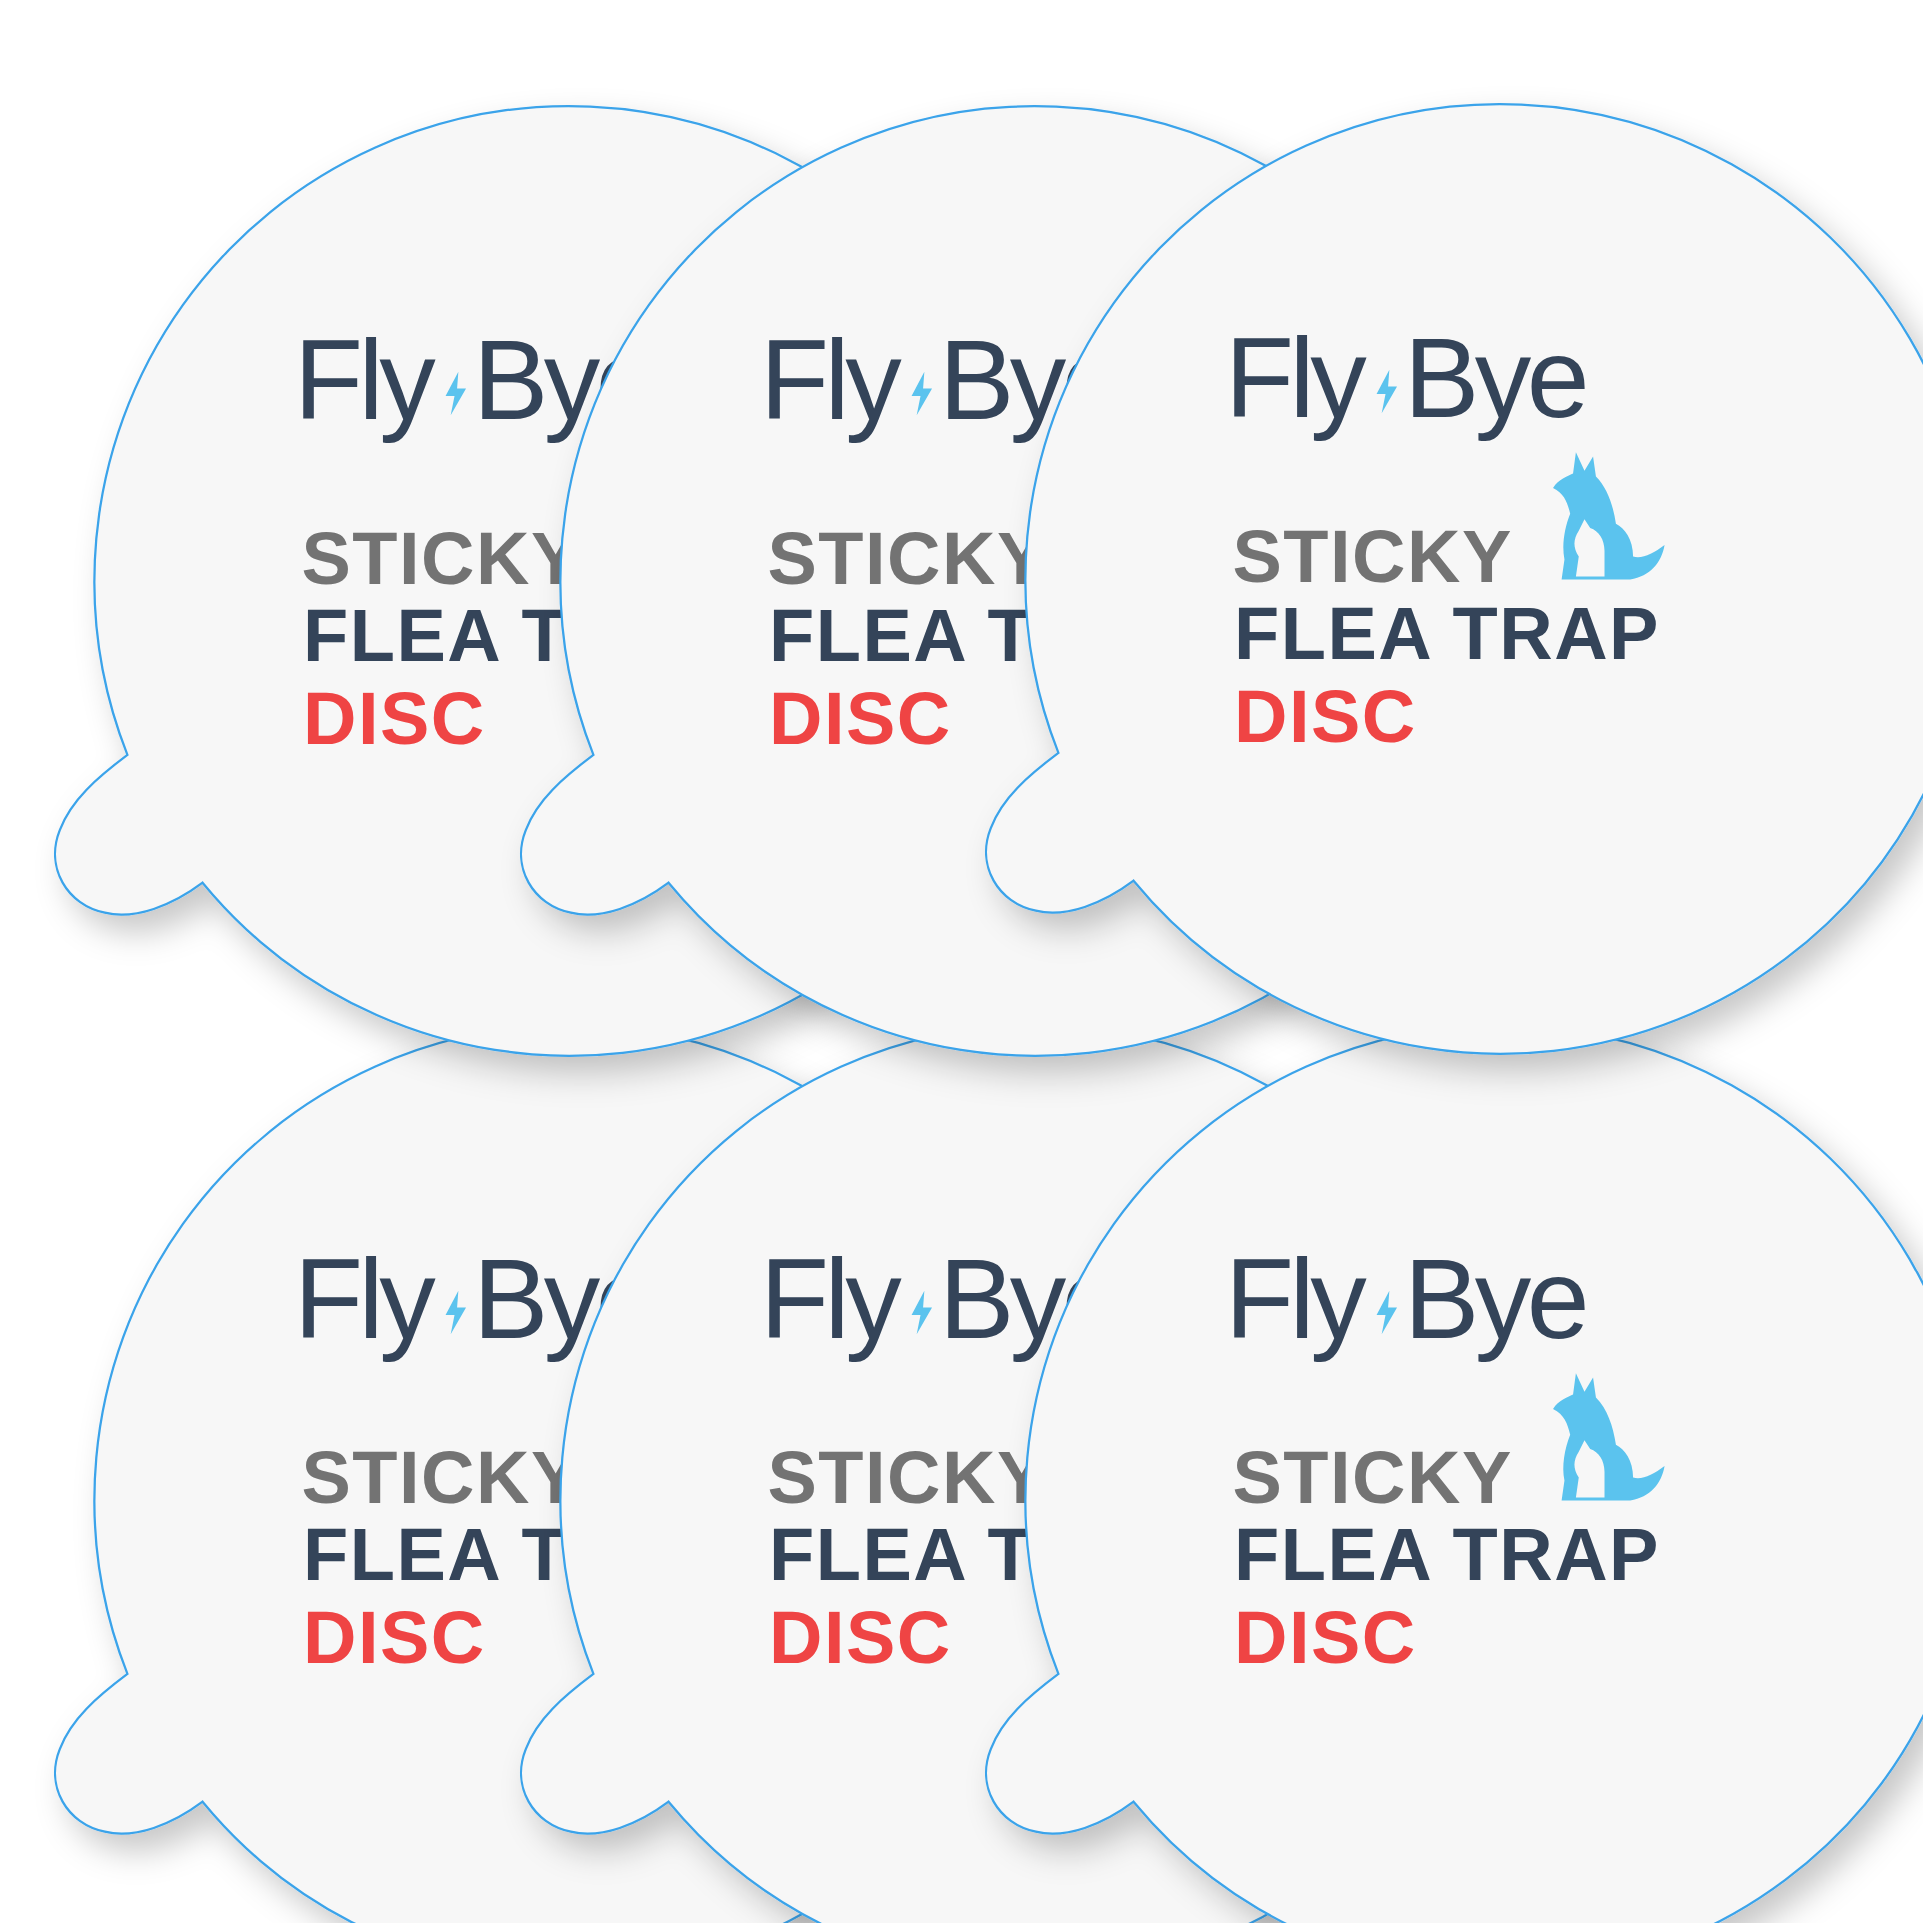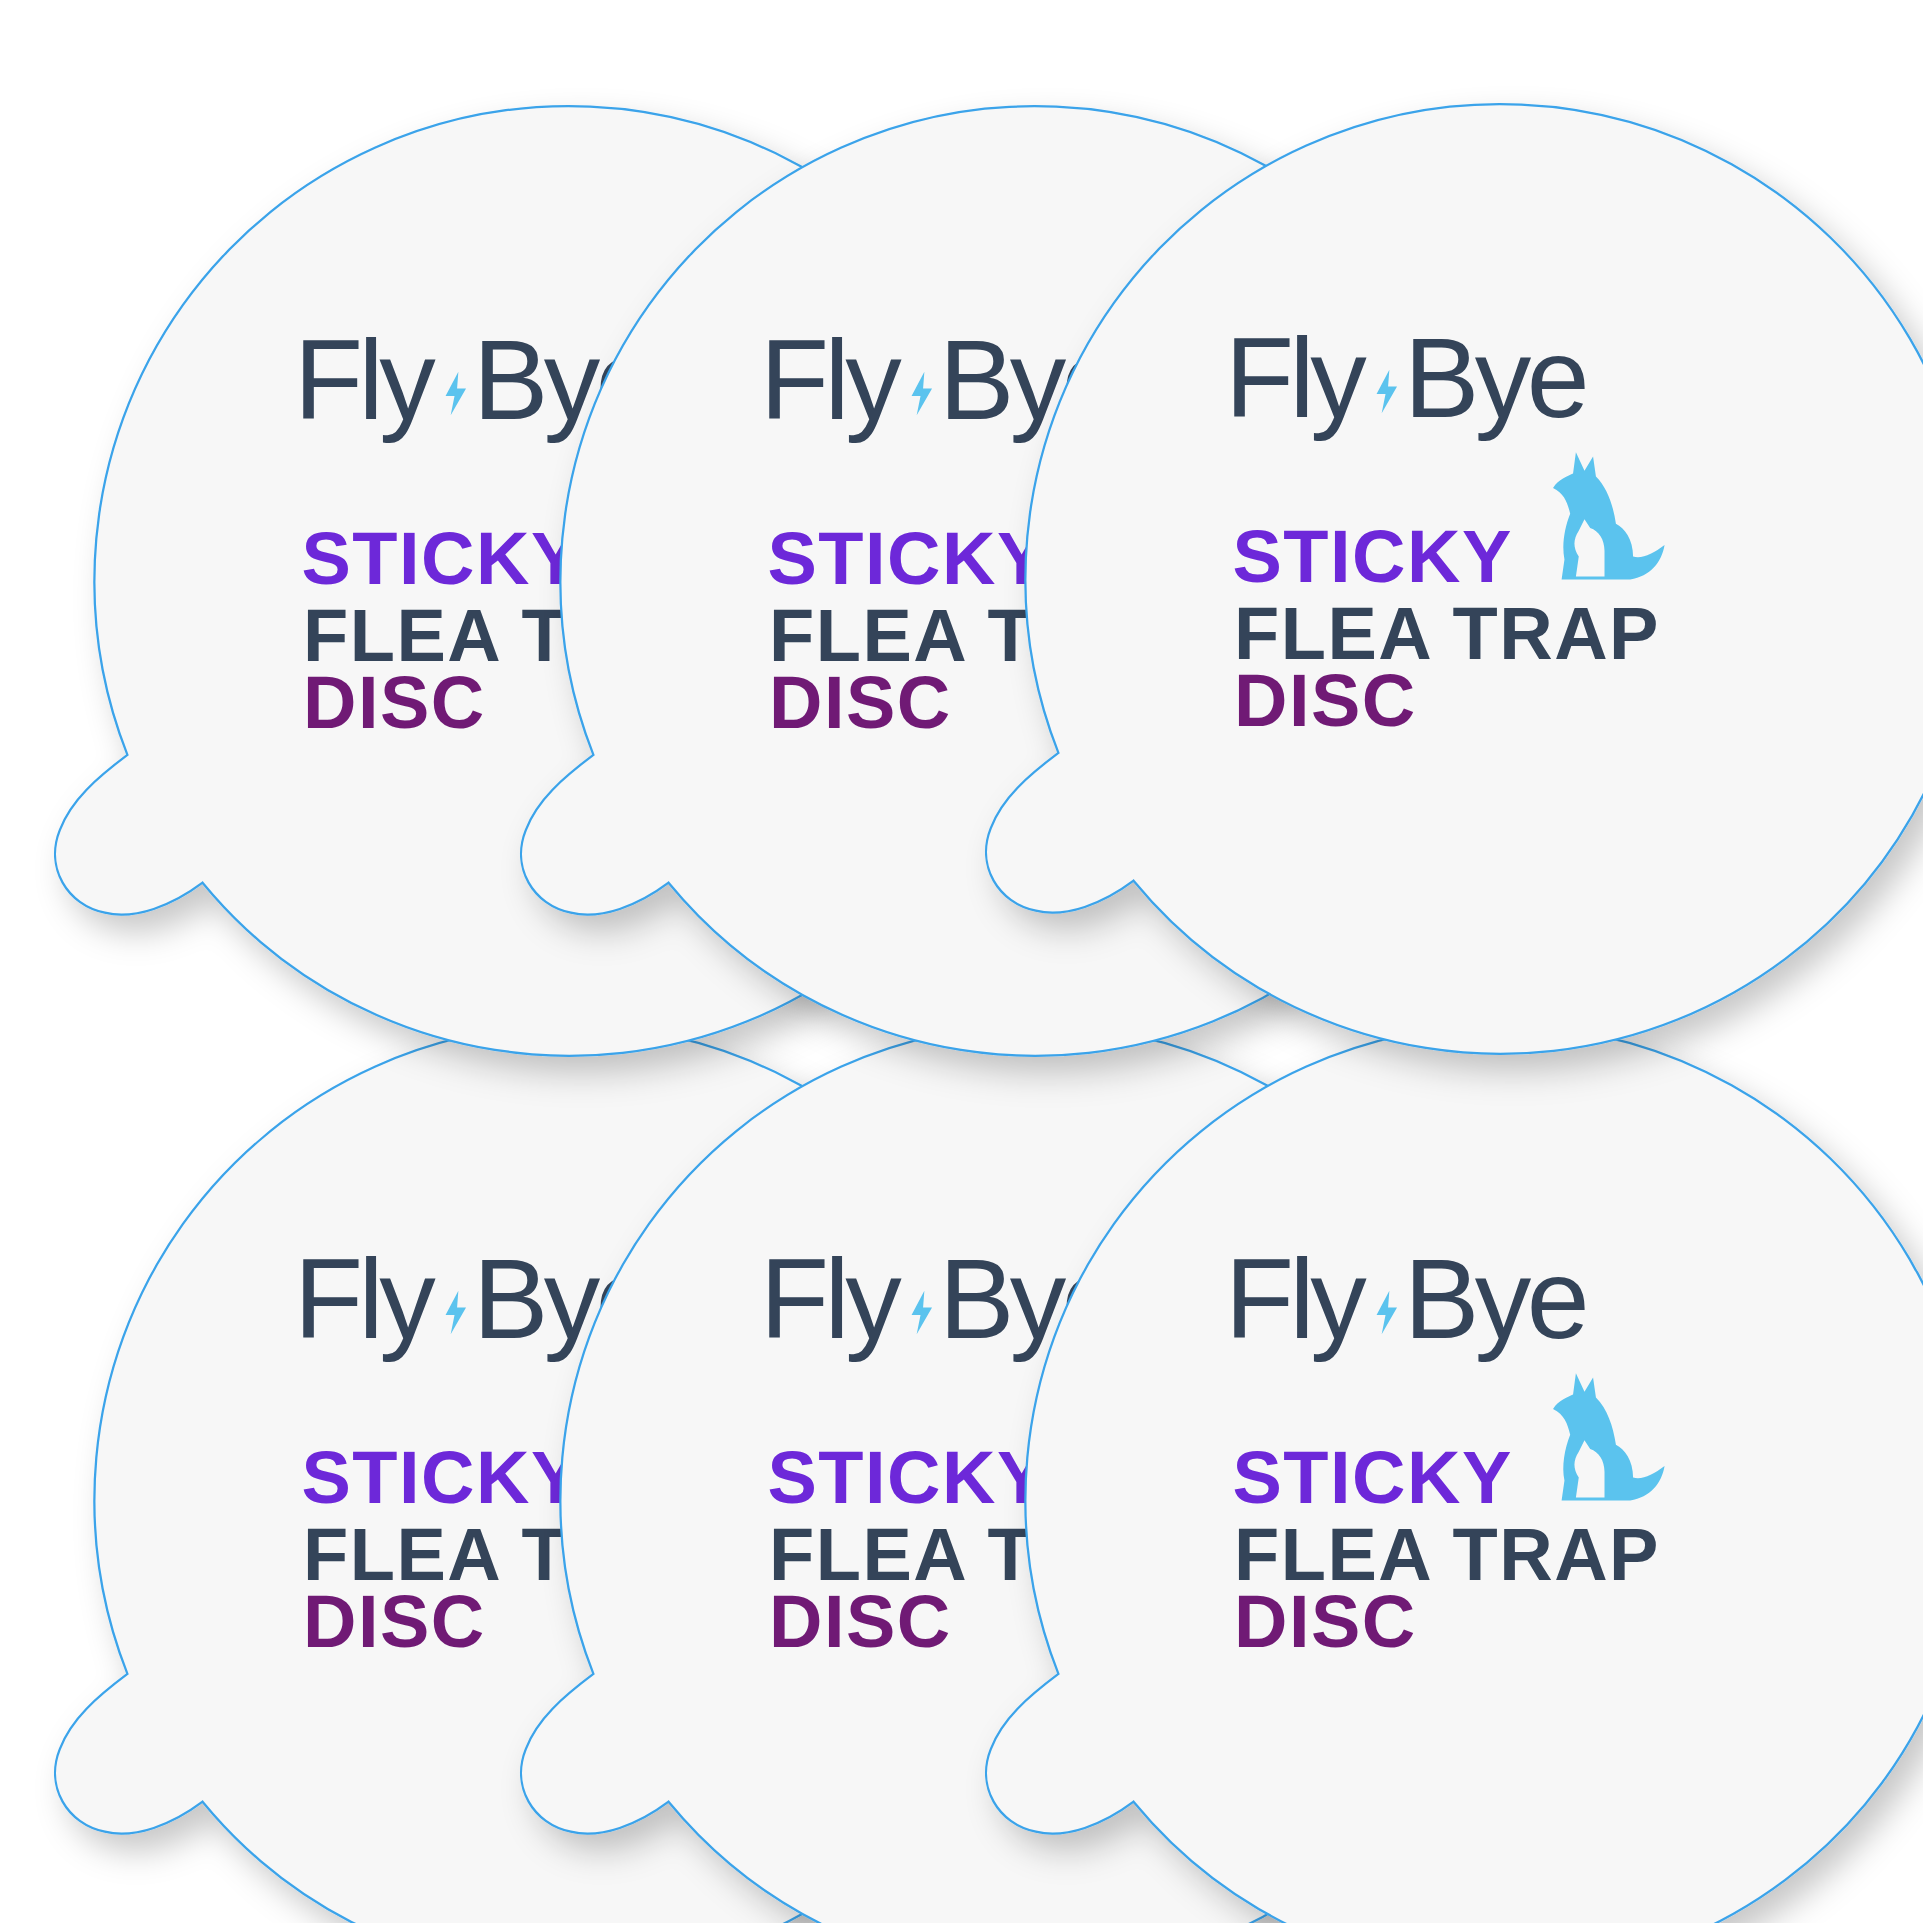--- a/index.html
+++ b/index.html
@@ -3,23 +3,23 @@
 <meta charset="utf-8">
 <style>
   html, body { margin:0; padding:0; }
   body { width:1924px; height:1924px; background:#ffffff; position:relative; overflow:hidden; font-family:"Liberation Sans", sans-serif; }
   .disc { position:absolute; width:950px; height:950px; }
   .disc svg.shape { position:absolute; left:-120px; top:0; width:1070px; height:977px; overflow:visible; }
   .content { position:absolute; left:272px; top:271px; width:526px; }
   .brand { position:absolute; left:0; top:12px; font-size:113px; color:#344459; letter-spacing:-4.5px; line-height:1; white-space:nowrap; font-weight:400; }
   .brand .bolt { position:absolute; left:149px; top:47px; width:25.6px; height:45px; }
   .brand .b2 { position:absolute; left:179px; top:0; }
-  .sticky { position:absolute; left:7.5px; top:210px; font-size:74px; font-weight:700; color:#6d28d9; line-height:1; letter-spacing:1.5px; }
+  .sticky { position:absolute; left:7.5px; top:210px; font-size:74px; font-weight:700; color:#737373; line-height:1; letter-spacing:1.5px; }
   .flea { position:absolute; left:9px; top:287px; font-size:74px; font-weight:700; color:#344459; line-height:1; letter-spacing:1.5px; white-space:nowrap; }
-  .discw { position:absolute; left:9px; top:354px; font-size:74px; font-weight:700; color:#701a75; line-height:1; letter-spacing:1.5px; }
+  .discw { position:absolute; left:9px; top:370px; font-size:74px; font-weight:700; color:#ef4444; line-height:1; letter-spacing:1.5px; }
   .pet { position:absolute; left:308px; top:135px; width:143px; height:143px; }
 </style>
 </head>
 <body>
 
 <div class="disc" style="left:22px; top:960px;">
   <svg class="shape" viewBox="-160 0 1424 1300">
     <defs>
         <filter id="sh1" x="-20%" y="-20%" width="140%" height="140%">
           <feDropShadow dx="18" dy="22" stdDeviation="22" flood-color="#000" flood-opacity="0.22"></feDropShadow>

